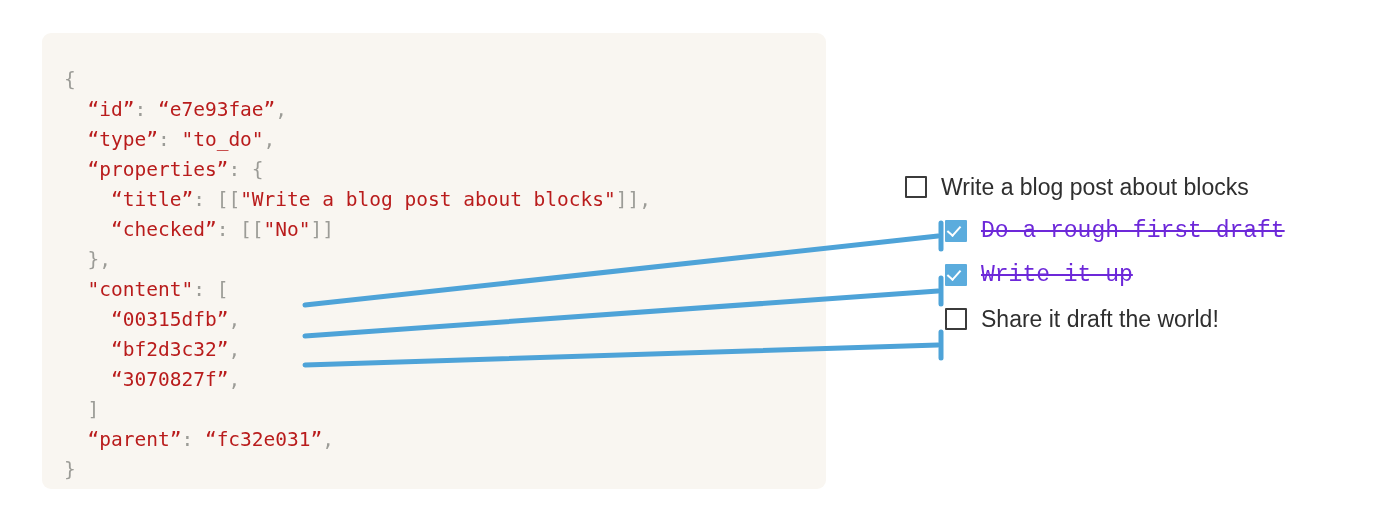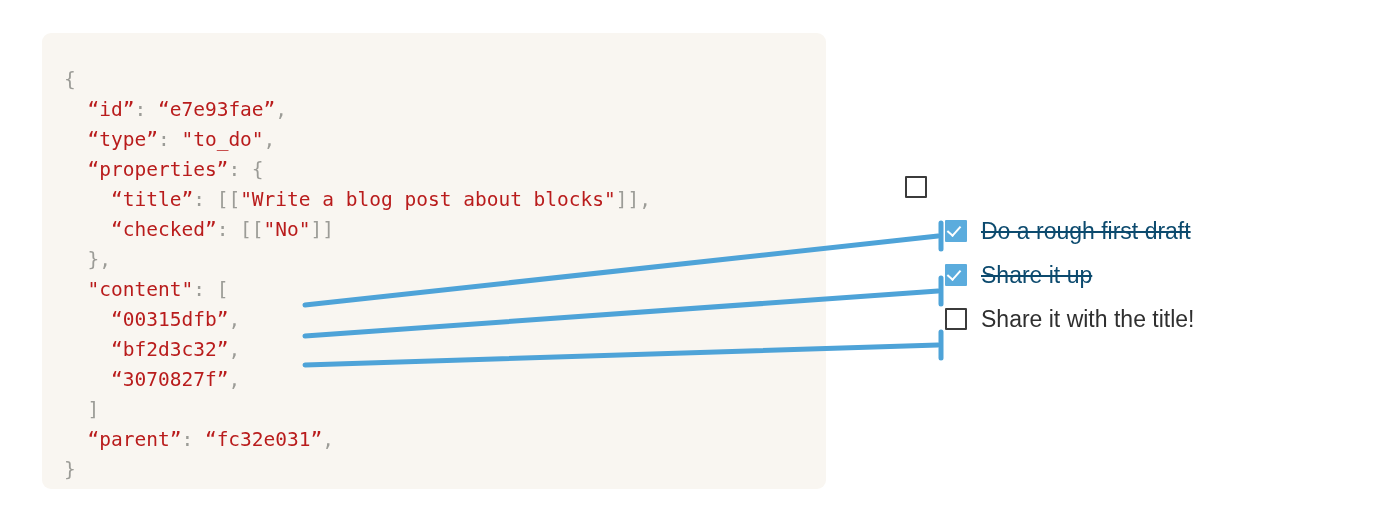--- a/index.html
+++ b/index.html
@@ -95,23 +95,24 @@
   }
 
   .todo-label {
     margin-left: 14px;
     font-size: 23px;
     color: #2f2f2f;
     white-space: nowrap;
     line-height: 1;
   }
   .todo-label.done {
-    color: #0c4a6e;
+    color: #6d28d9;
     text-decoration: line-through;
     text-decoration-thickness: 1.6px;
+    font-family: Liberation Mono, monospace;
   }
 </style>
 </head>
 <body>
 
 <div class="code-panel">
   <div class="code-body"><div class="code-line"><span></span><span class="tok-punc">{</span></div><div class="code-line"><span>  </span><span class="tok-key">“id”</span><span class="tok-punc">: </span><span class="tok-str">“e7e93fae”</span><span class="tok-punc">,</span></div><div class="code-line"><span>  </span><span class="tok-key">“type”</span><span class="tok-punc">: </span><span class="tok-str">"to_do"</span><span class="tok-punc">,</span></div><div class="code-line"><span>  </span><span class="tok-key">“properties”</span><span class="tok-punc">: {</span></div><div class="code-line"><span>    </span><span class="tok-key">“title”</span><span class="tok-punc">: [[</span><span class="tok-str">"Write a blog post about blocks"</span><span class="tok-punc">]],</span></div><div class="code-line"><span>    </span><span class="tok-key">“checked”</span><span class="tok-punc">: [[</span><span class="tok-str">"No"</span><span class="tok-punc">]]</span></div><div class="code-line"><span>  </span><span class="tok-punc">},</span></div><div class="code-line"><span>  </span><span class="tok-key">"content"</span><span class="tok-punc">: [</span></div><div class="code-line"><span>    </span><span class="tok-str">“00315dfb”</span><span class="tok-punc">,</span></div><div class="code-line"><span>    </span><span class="tok-str">“bf2d3c32”</span><span class="tok-punc">,</span></div><div class="code-line"><span>    </span><span class="tok-str">“3070827f”</span><span class="tok-punc">,</span></div><div class="code-line"><span>  </span><span class="tok-punc">]</span></div><div class="code-line"><span>  </span><span class="tok-key">“parent”</span><span class="tok-punc">: </span><span class="tok-str">“fc32e031”</span><span class="tok-punc">,</span></div><div class="code-line"><span></span><span class="tok-punc">}</span></div></div>
 </div>
 
 <svg class="connectors" width="1400" height="532" viewBox="0 0 1400 532">
@@ -119,30 +120,31 @@
     <line x1="305" y1="336" x2="938" y2="291" stroke="#4ea3d8" stroke-width="5" stroke-linecap="round"></line>
     <line x1="305" y1="365" x2="938" y2="345" stroke="#4ea3d8" stroke-width="5" stroke-linecap="round"></line>
     <line x1="941" y1="223" x2="941" y2="249" stroke="#4ea3d8" stroke-width="5" stroke-linecap="round"></line>
     <line x1="941" y1="278" x2="941" y2="304" stroke="#4ea3d8" stroke-width="5" stroke-linecap="round"></line>
     <line x1="941" y1="332" x2="941" y2="358" stroke="#4ea3d8" stroke-width="5" stroke-linecap="round"></line>
   </svg>
 
 <div class="todo-list">
     <div class="todo-row">
       <div class="cb unchecked"></div>
+      <span class="todo-label">Write a blog post about blocks</span>
     </div>
     <div class="todo-row child">
       <div class="cb checked">
         <span class="tick"></span>
       </div>
       <span class="todo-label done">Do a rough first draft</span>
     </div>
     <div class="todo-row child">
       <div class="cb checked">
         <span class="tick"></span>
       </div>
-      <span class="todo-label done">Share it up</span>
+      <span class="todo-label done">Write it up</span>
     </div>
     <div class="todo-row child">
       <div class="cb unchecked"></div>
-      <span class="todo-label">Share it with the title!</span>
+      <span class="todo-label">Share it draft the world!</span>
     </div>
   </div>
 
 </body></html>

